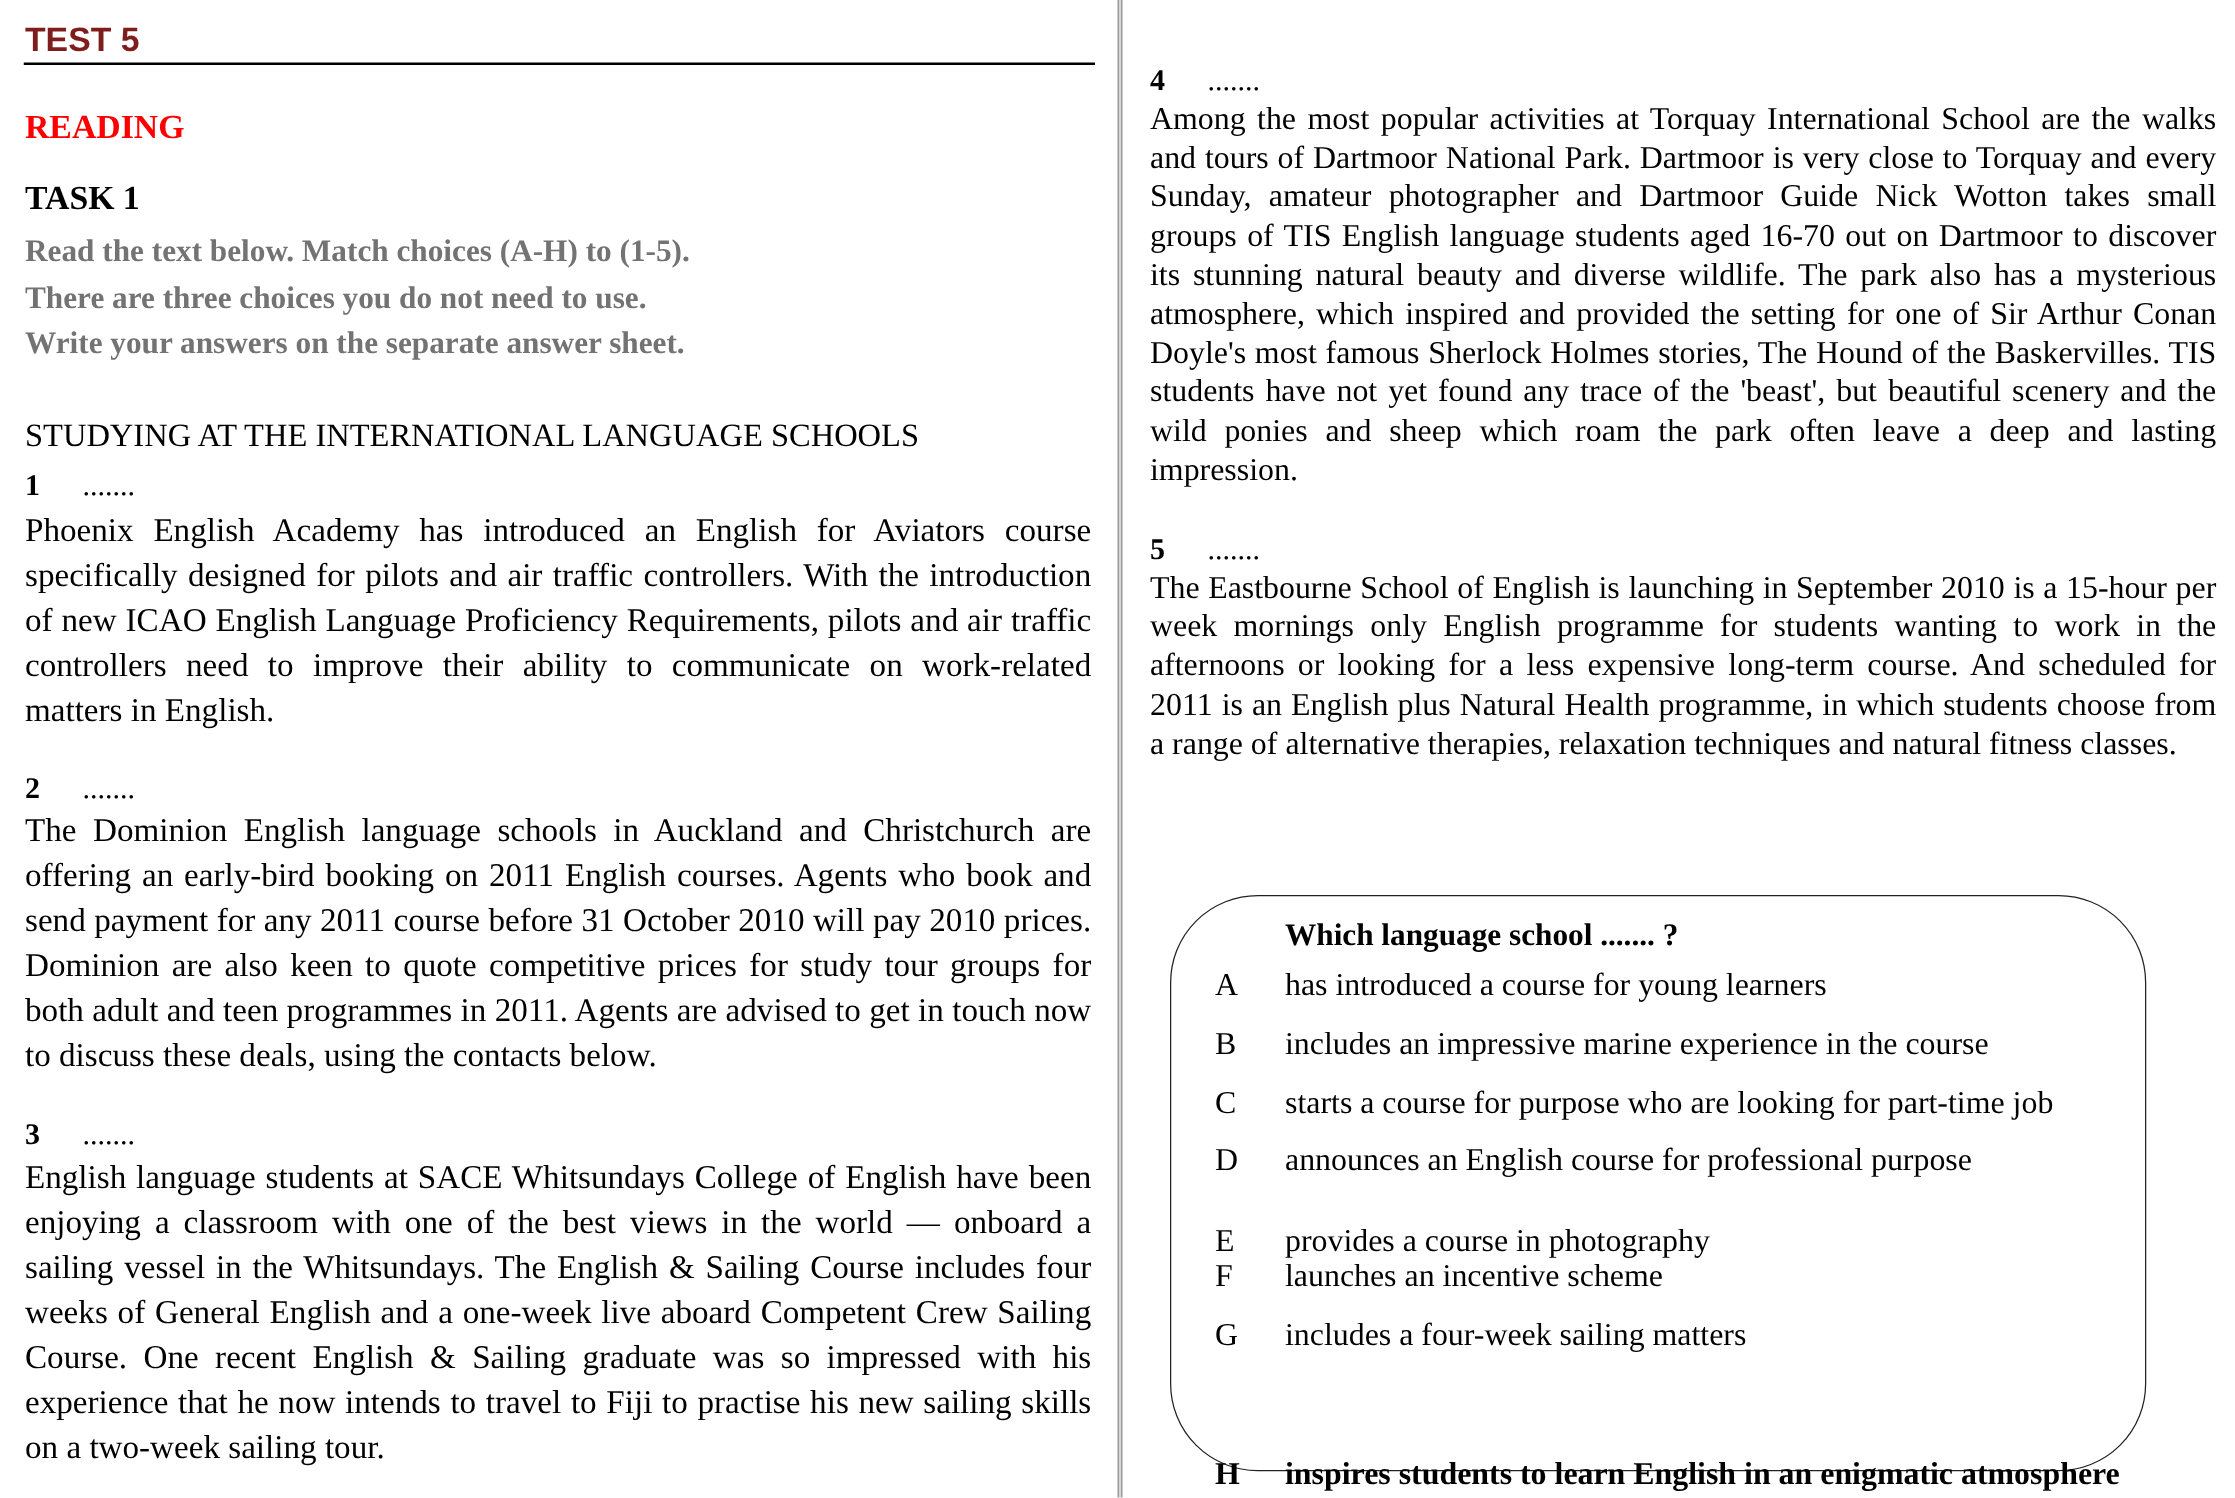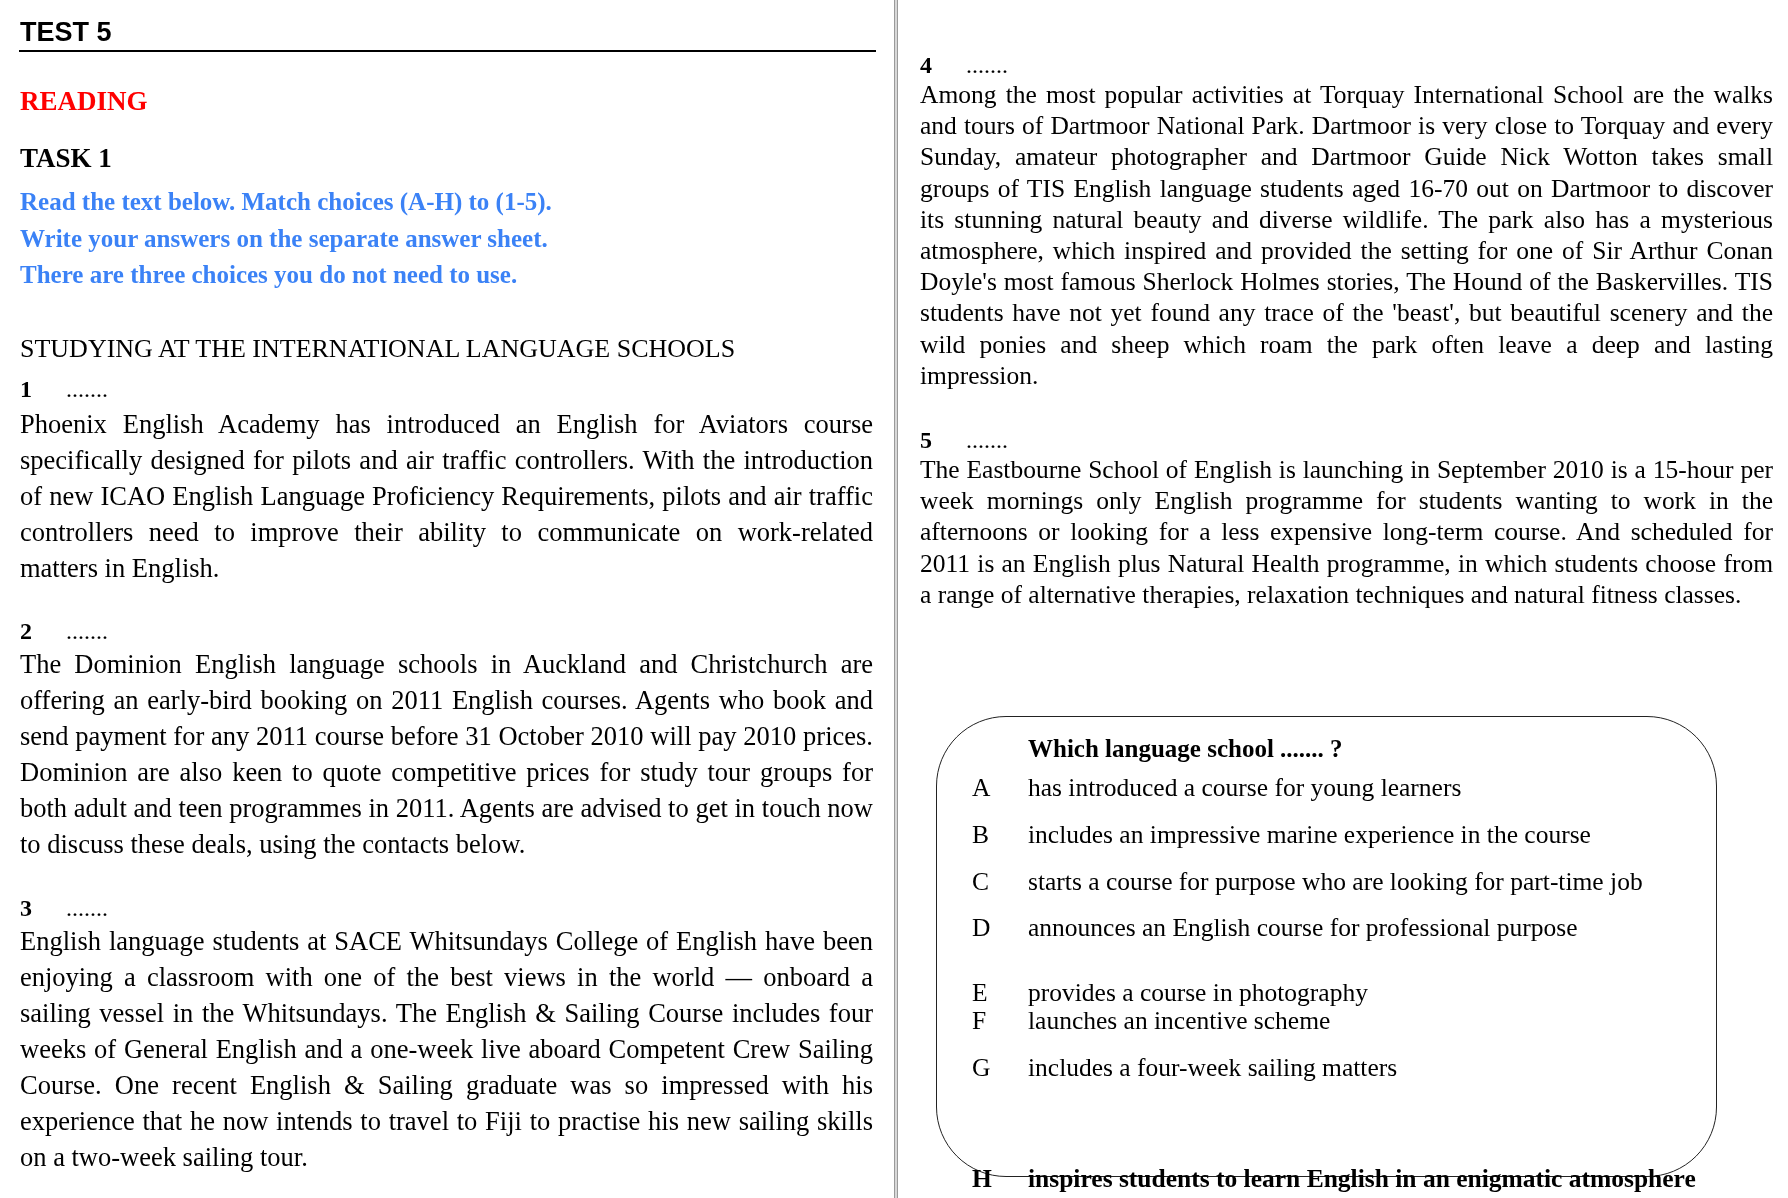--- a/index.html
+++ b/index.html
@@ -1,26 +1,26 @@
 <!DOCTYPE html>
 <html><head>
 <meta charset="utf-8">
 <style>
   html, body { margin:0; padding:0; background:#ffffff; }
   body { width:1788px; height:1198px; position:relative; overflow:hidden;
          font-family:"Liberation Serif", serif; color:#000; }
   .abs { position:absolute; }
   #test-title { left:20px; top:15px; font-family:"Liberation Sans", sans-serif;
-    font-weight:bold; font-size:27px; color:#000000; line-height:34px; }
+    font-weight:bold; font-size:27px; color:#7f1d1d; line-height:34px; }
   #title-rule { left:19px; top:50px; width:857px; height:0; border-top:2px solid #000; }
   #divider { left:894px; top:0; width:4px; height:1198px;
     background:linear-gradient(to right,#9a9a9a 0,#9a9a9a 1px,#d8d8d8 1px,#d8d8d8 3px,#9a9a9a 3px); }
   #reading { left:20px; top:84px; font-weight:bold; font-size:27px; color:#ff0000; line-height:34px;text-align:right; }
   #task { left:20px; top:141px; font-weight:bold; font-size:27px; line-height:34px; }
-  #instructions { left:20px; top:184px; font-weight:bold; font-size:25px; color:#3b82f6; line-height:36.5px; }
+  #instructions { left:20px; top:184px; font-weight:bold; font-size:25px; color:#737373; line-height:36.5px; }
   #instructions div { white-space:nowrap; }
   #passage-title { left:20px; top:331px; font-size:26px; line-height:36px; white-space:nowrap; }
   .col-left { left:20px; width:853px; }
   .col-right { left:920px; width:853px; }
   .item-head { font-weight:bold; font-size:24px; line-height:30px; }
   .item-head .dots { font-weight:normal; margin-left:34px; }
   .para-left { font-size:26.5px; line-height:36px; text-align:justify; text-align-last:left; }
   .para-right { font-size:25.5px; line-height:31.2px; text-align:justify; text-align-last:left; }
   #options-box { left:936px; top:716px; width:781px; height:461px; border:1.5px solid #222;
     border-radius:70px; box-sizing:border-box; }
@@ -32,22 +32,22 @@
 <body>
 
 <div id="test-title" class="abs">TEST 5</div>
 <div id="title-rule" class="abs"></div>
 <div id="divider" class="abs"></div>
 
 <div id="reading" class="abs">READING</div>
 <div id="task" class="abs">TASK 1</div>
 <div id="instructions" class="abs">
   <div>Read the text below. Match choices (A-H) to (1-5).</div>
+  <div>There are three choices you do not need to use.</div>
   <div>Write your answers on the separate answer sheet.</div>
-  <div>There are three choices you do not need to use.</div>
 </div>
 
 <div id="passage-title" class="abs">STUDYING AT THE INTERNATIONAL LANGUAGE SCHOOLS</div>
 
 <div class="abs col-left" style="top:374px;">
   <div class="item-head">
     <span>1</span><span class="dots">.......</span>
   </div>
   <div class="para-left" style="margin-top:2px;">Phoenix English Academy has introduced an English for Aviators course specifically designed for pilots and air traffic controllers. With the introduction of new ICAO English Language Proficiency Requirements, pilots and air traffic controllers need to improve their ability to communicate on work-related matters in English.</div>
 </div>

